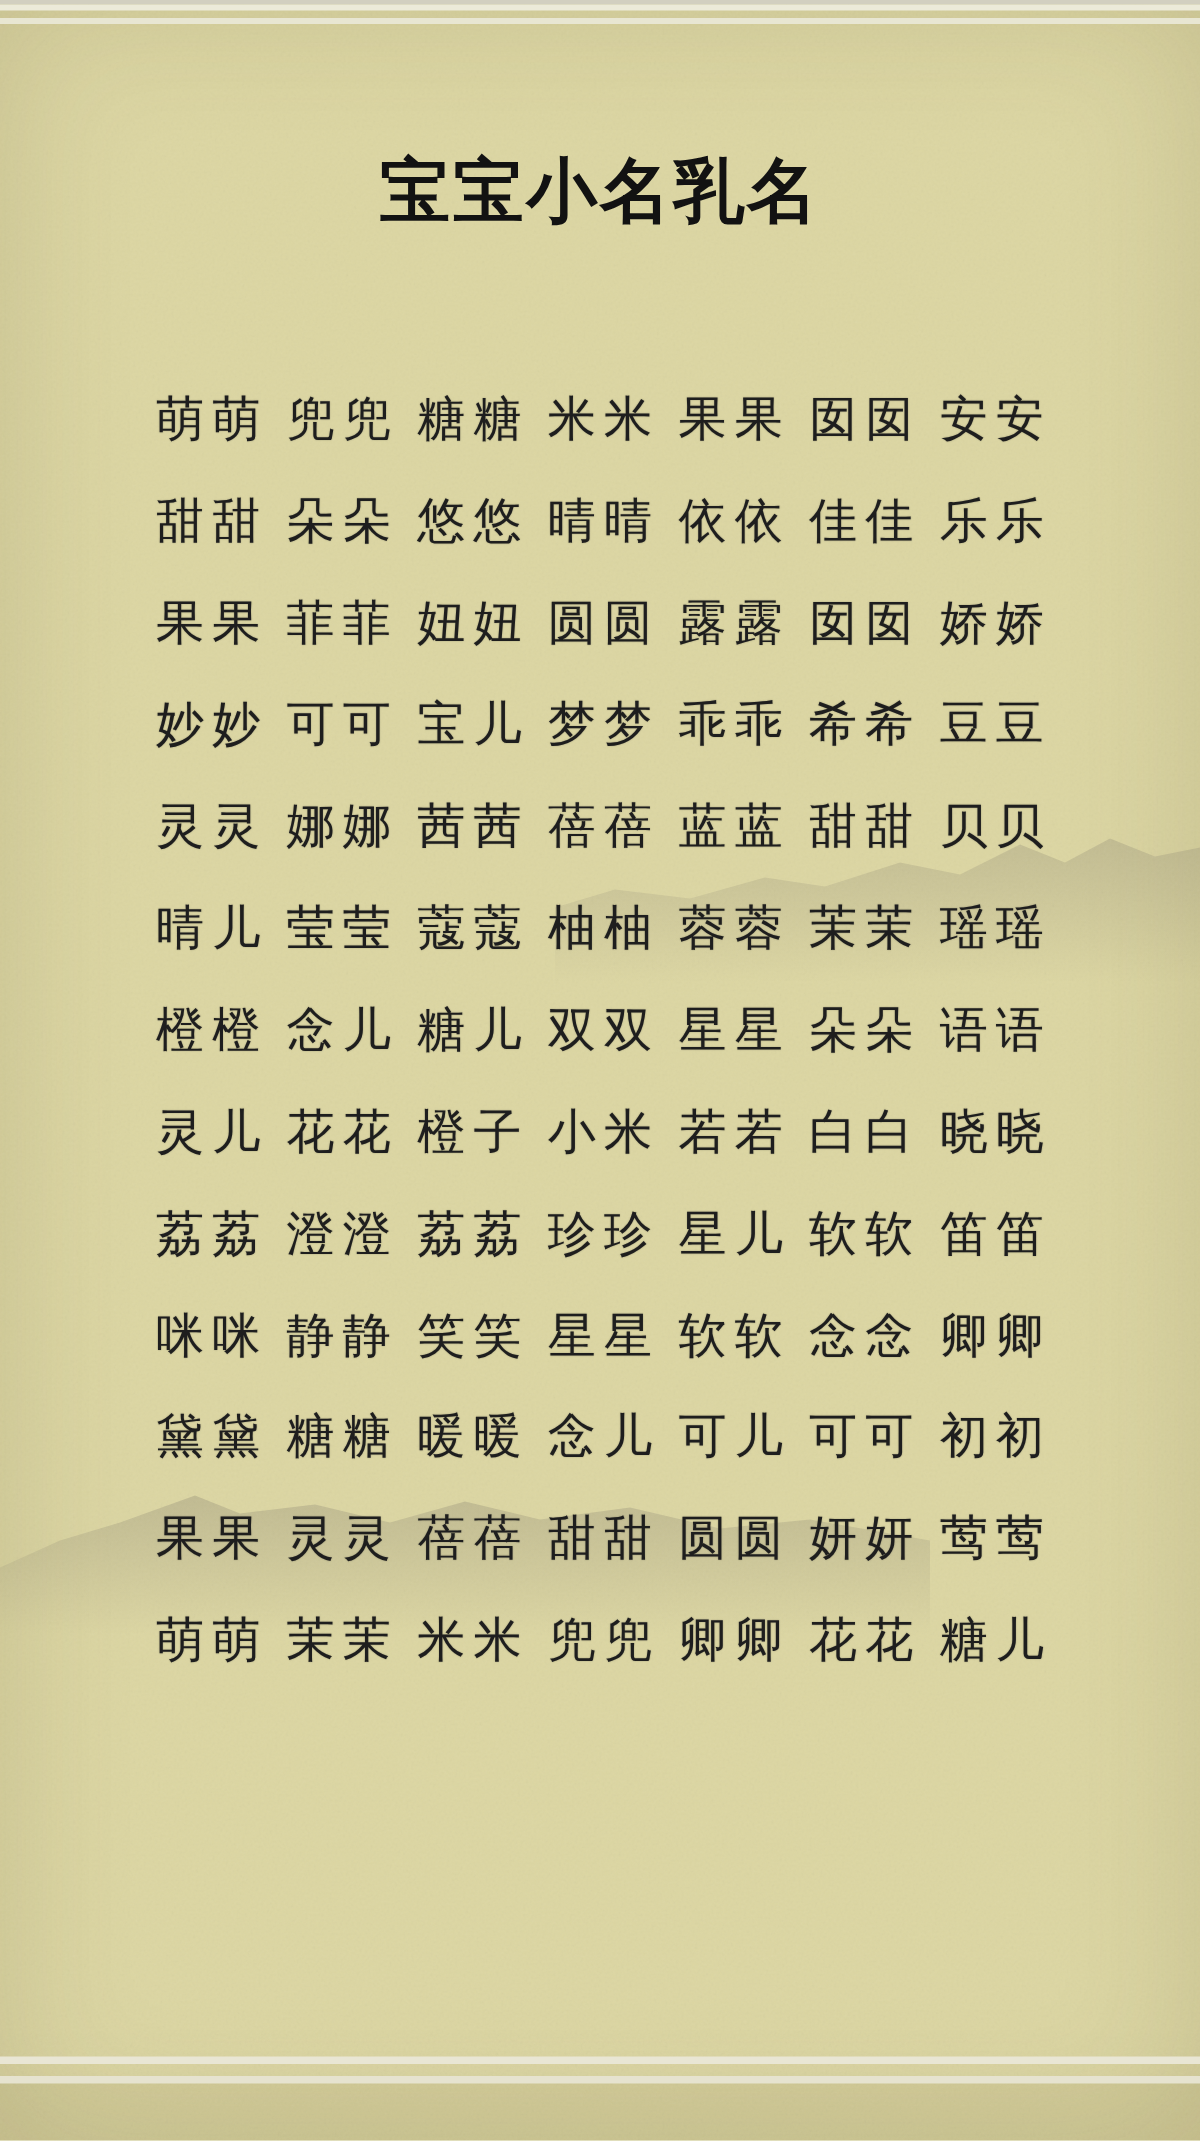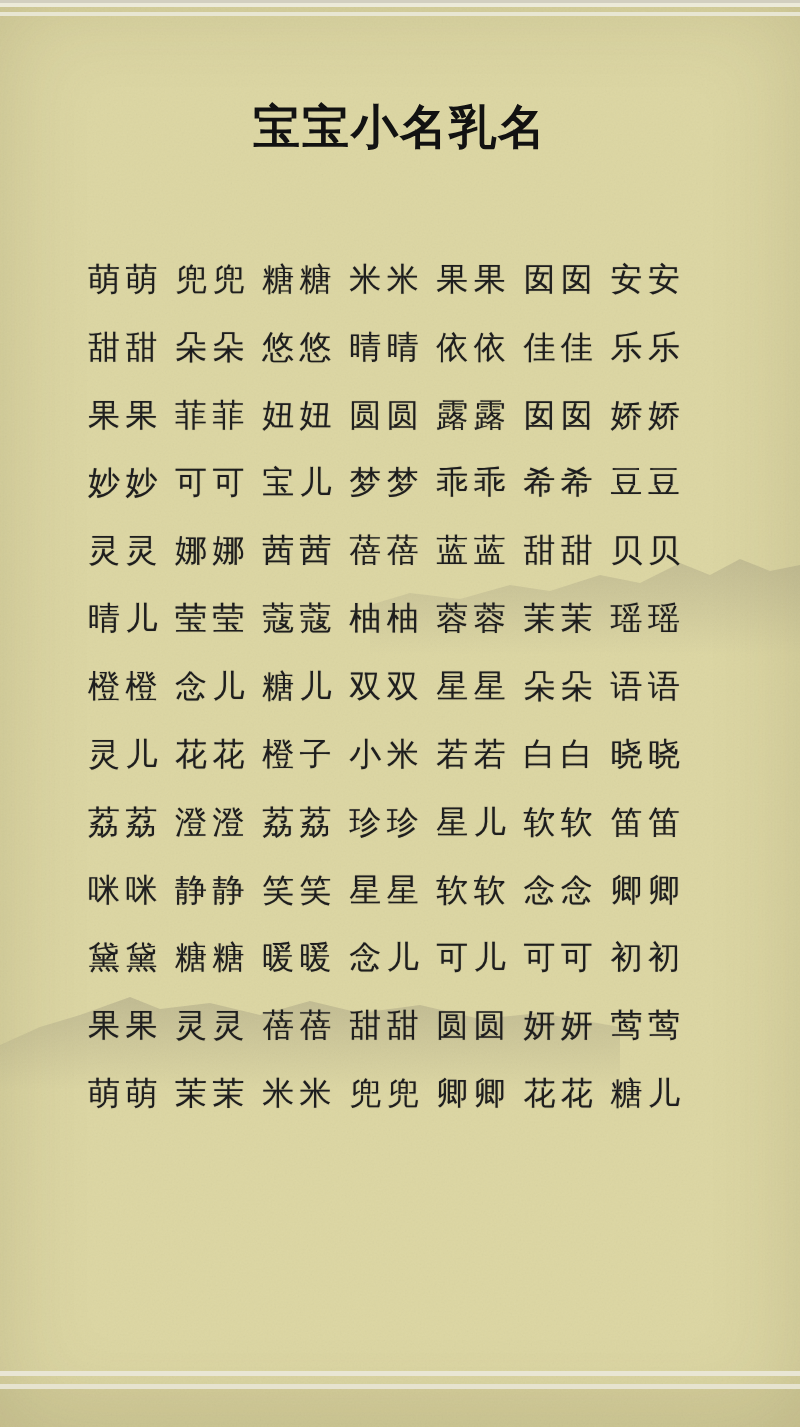--- a/index.html
+++ b/index.html
@@ -41,21 +41,21 @@
     text-align: center;
     font-family: "Liberation Sans", sans-serif;
     font-size: 47px;
     font-weight: 900;
     letter-spacing: 2px;
     color: #121212;
   }
   .names-grid {
     position: absolute;
     top: 246px;
-    left: 88px;
+    left: 104px;
     width: 592px;
     height: 882px;
     display: grid;
     grid-template-rows: repeat(13, 1fr);
   }
   .name-row {
     display: flex;
     justify-content: space-between;
     align-items: center;
   }

